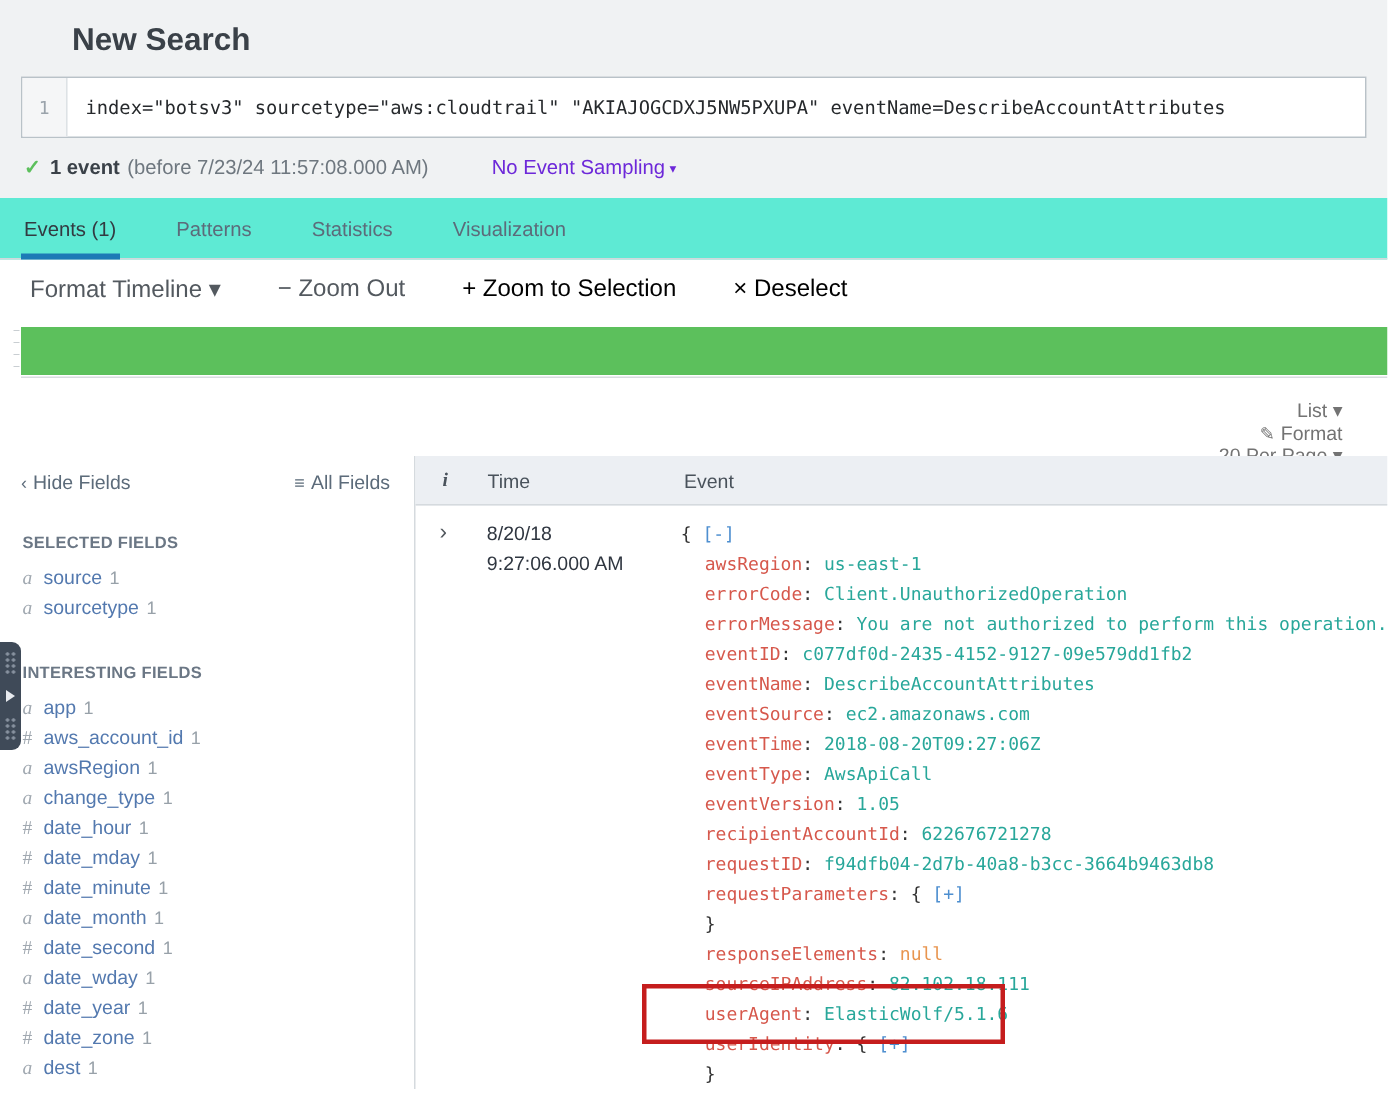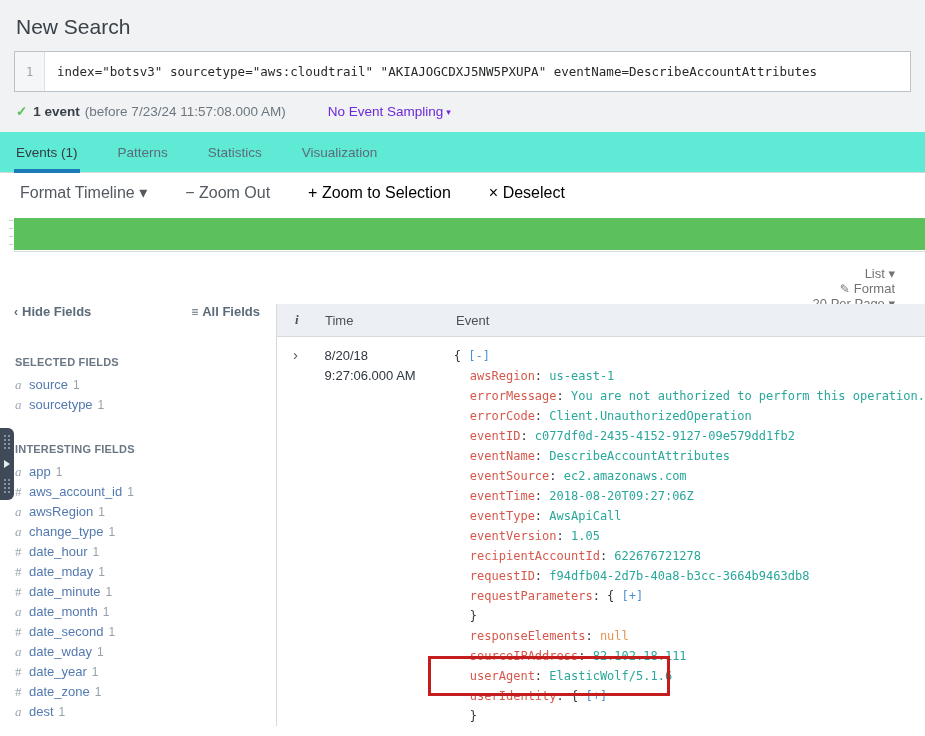--- a/index.html
+++ b/index.html
@@ -1,21 +1,21 @@
 <!DOCTYPE html>
 <html><head>
 <meta charset="utf-8">
 <style>
   * { margin:0; padding:0; box-sizing:border-box; }
   html,body { width:925px; height:736px; overflow:hidden; background:#fff;
     font-family:"Liberation Sans", sans-serif; color:#3a4148; }
 
   
   .top { background:#f0f2f3; padding-bottom:1px; }
-  .page-title { font-size:21px; font-weight:normal; color:#3a4148; padding:15px 16px 12px; }
+  .page-title { font-size:21px; font-weight:bold; color:#3a4148; padding:15px 16px 12px;margin-left:32px; }
   .search-row { margin:0 14px; display:flex; background:#fff; border:1px solid #b9c2c8; height:41px; }
   .gutter { width:30px; background:#f5f6f7; border-right:1px solid #dde2e5; color:#9aa3ab;
     font-family:"DejaVu Sans Mono", monospace; font-size:12px; display:flex; align-items:center; justify-content:center; }
   .query { flex:1; display:flex; align-items:center; padding:0 12px; font-family:"DejaVu Sans Mono", monospace;
     font-size:12.5px; color:#26292c; white-space:nowrap; overflow:hidden; }
   .info-row { display:flex; align-items:center; padding:11px 16px 12px; font-size:13.5px; }
   .check { color:#5cc05c; font-weight:bold; margin-right:6px; }
   .count { font-weight:bold; color:#3a4148; margin-right:5px; }
   .range { color:#6e777f; }
   .sampling { color:#6d28d9; margin-left:42px; cursor:pointer; }
@@ -40,22 +40,22 @@
 
   
   .results-toolbar { display:flex; align-items:flex-end; height:34px; margin:14px 0 4px 298px;
     font-size:13px; color:#737373;flex-direction:column; }
   .rt-item { margin-right:30px; cursor:pointer; white-space:nowrap; }
   .rt-icon { margin-right:4px; font-size:12px; }
 
   
   .main { display:flex; align-items:stretch; }
   .sidebar { width:277px; border-right:1px solid #d5dade; }
-  .sidebar-head { display:flex; justify-content:space-between; align-items:flex-start; height:34px; padding:0 16px 0 14px;
-    font-size:13px; color:#5c6b7a;font-weight:bold; }
+  .sidebar-head { display:flex; justify-content:space-between; align-items:center; height:34px; padding:0 16px 0 14px;
+    font-size:13px; color:#5c6b7a; }
   .sb-link { cursor:pointer; white-space:nowrap; }
   .sb-ico { margin-right:4px; font-size:12px; }
   .fields { padding:6px 0 0 15px; }
   .group-label { font-size:11px; font-weight:bold; color:#6b7785; letter-spacing:.2px; margin:12px 0 9px; }
   .field-item { height:20px; font-size:13px; cursor:pointer; white-space:nowrap; }
   .ftype { display:inline-block; width:14px; color:#a0a8b0; font-family:"Liberation Serif", serif; }
   .ftype.alpha { font-style:italic; }
   .fname { color:#5379af; }
   .fcount { color:#98a1a9; font-size:12px; margin-left:5px; }
 
@@ -173,22 +173,22 @@
     <div class="event-row">
       <div class="cell-expand">›</div>
       <div class="cell-time">
         <div>8/20/18</div>
         <div>9:27:06.000 AM</div>
       </div>
       <div class="cell-event">
         <div class="jline"><span class="jpunct">{</span> <span class="jlink">[-]</span></div>
         <div id="json-lines">
             <div class="jline ind"><span class="jkey">awsRegion</span><span class="jpunct">: </span><span class="jstr">us-east-1</span></div>
+            <div class="jline ind"><span class="jkey">errorCode</span><span class="jpunct">: </span><span class="jstr">Client.UnauthorizedOperation</span></div>
             <div class="jline ind"><span class="jkey">errorMessage</span><span class="jpunct">: </span><span class="jstr">You are not authorized to perform this operation.</span></div>
-            <div class="jline ind"><span class="jkey">errorCode</span><span class="jpunct">: </span><span class="jstr">Client.UnauthorizedOperation</span></div>
             <div class="jline ind"><span class="jkey">eventID</span><span class="jpunct">: </span><span class="jstr">c077df0d-2435-4152-9127-09e579dd1fb2</span></div>
             <div class="jline ind"><span class="jkey">eventName</span><span class="jpunct">: </span><span class="jstr">DescribeAccountAttributes</span></div>
             <div class="jline ind"><span class="jkey">eventSource</span><span class="jpunct">: </span><span class="jstr">ec2.amazonaws.com</span></div>
             <div class="jline ind"><span class="jkey">eventTime</span><span class="jpunct">: </span><span class="jstr">2018-08-20T09:27:06Z</span></div>
             <div class="jline ind"><span class="jkey">eventType</span><span class="jpunct">: </span><span class="jstr">AwsApiCall</span></div>
             <div class="jline ind"><span class="jkey">eventVersion</span><span class="jpunct">: </span><span class="jstr">1.05</span></div>
             <div class="jline ind"><span class="jkey">recipientAccountId</span><span class="jpunct">: </span><span class="jstr">622676721278</span></div>
             <div class="jline ind"><span class="jkey">requestID</span><span class="jpunct">: </span><span class="jstr">f94dfb04-2d7b-40a8-b3cc-3664b9463db8</span></div>
             <div class="jline ind"><span class="jkey">requestParameters</span><span class="jpunct">: </span><span class="jpunct">{ </span><span class="jlink">[+]</span></div>
             <div class="jline ind"><span class="jpunct">}</span></div>

